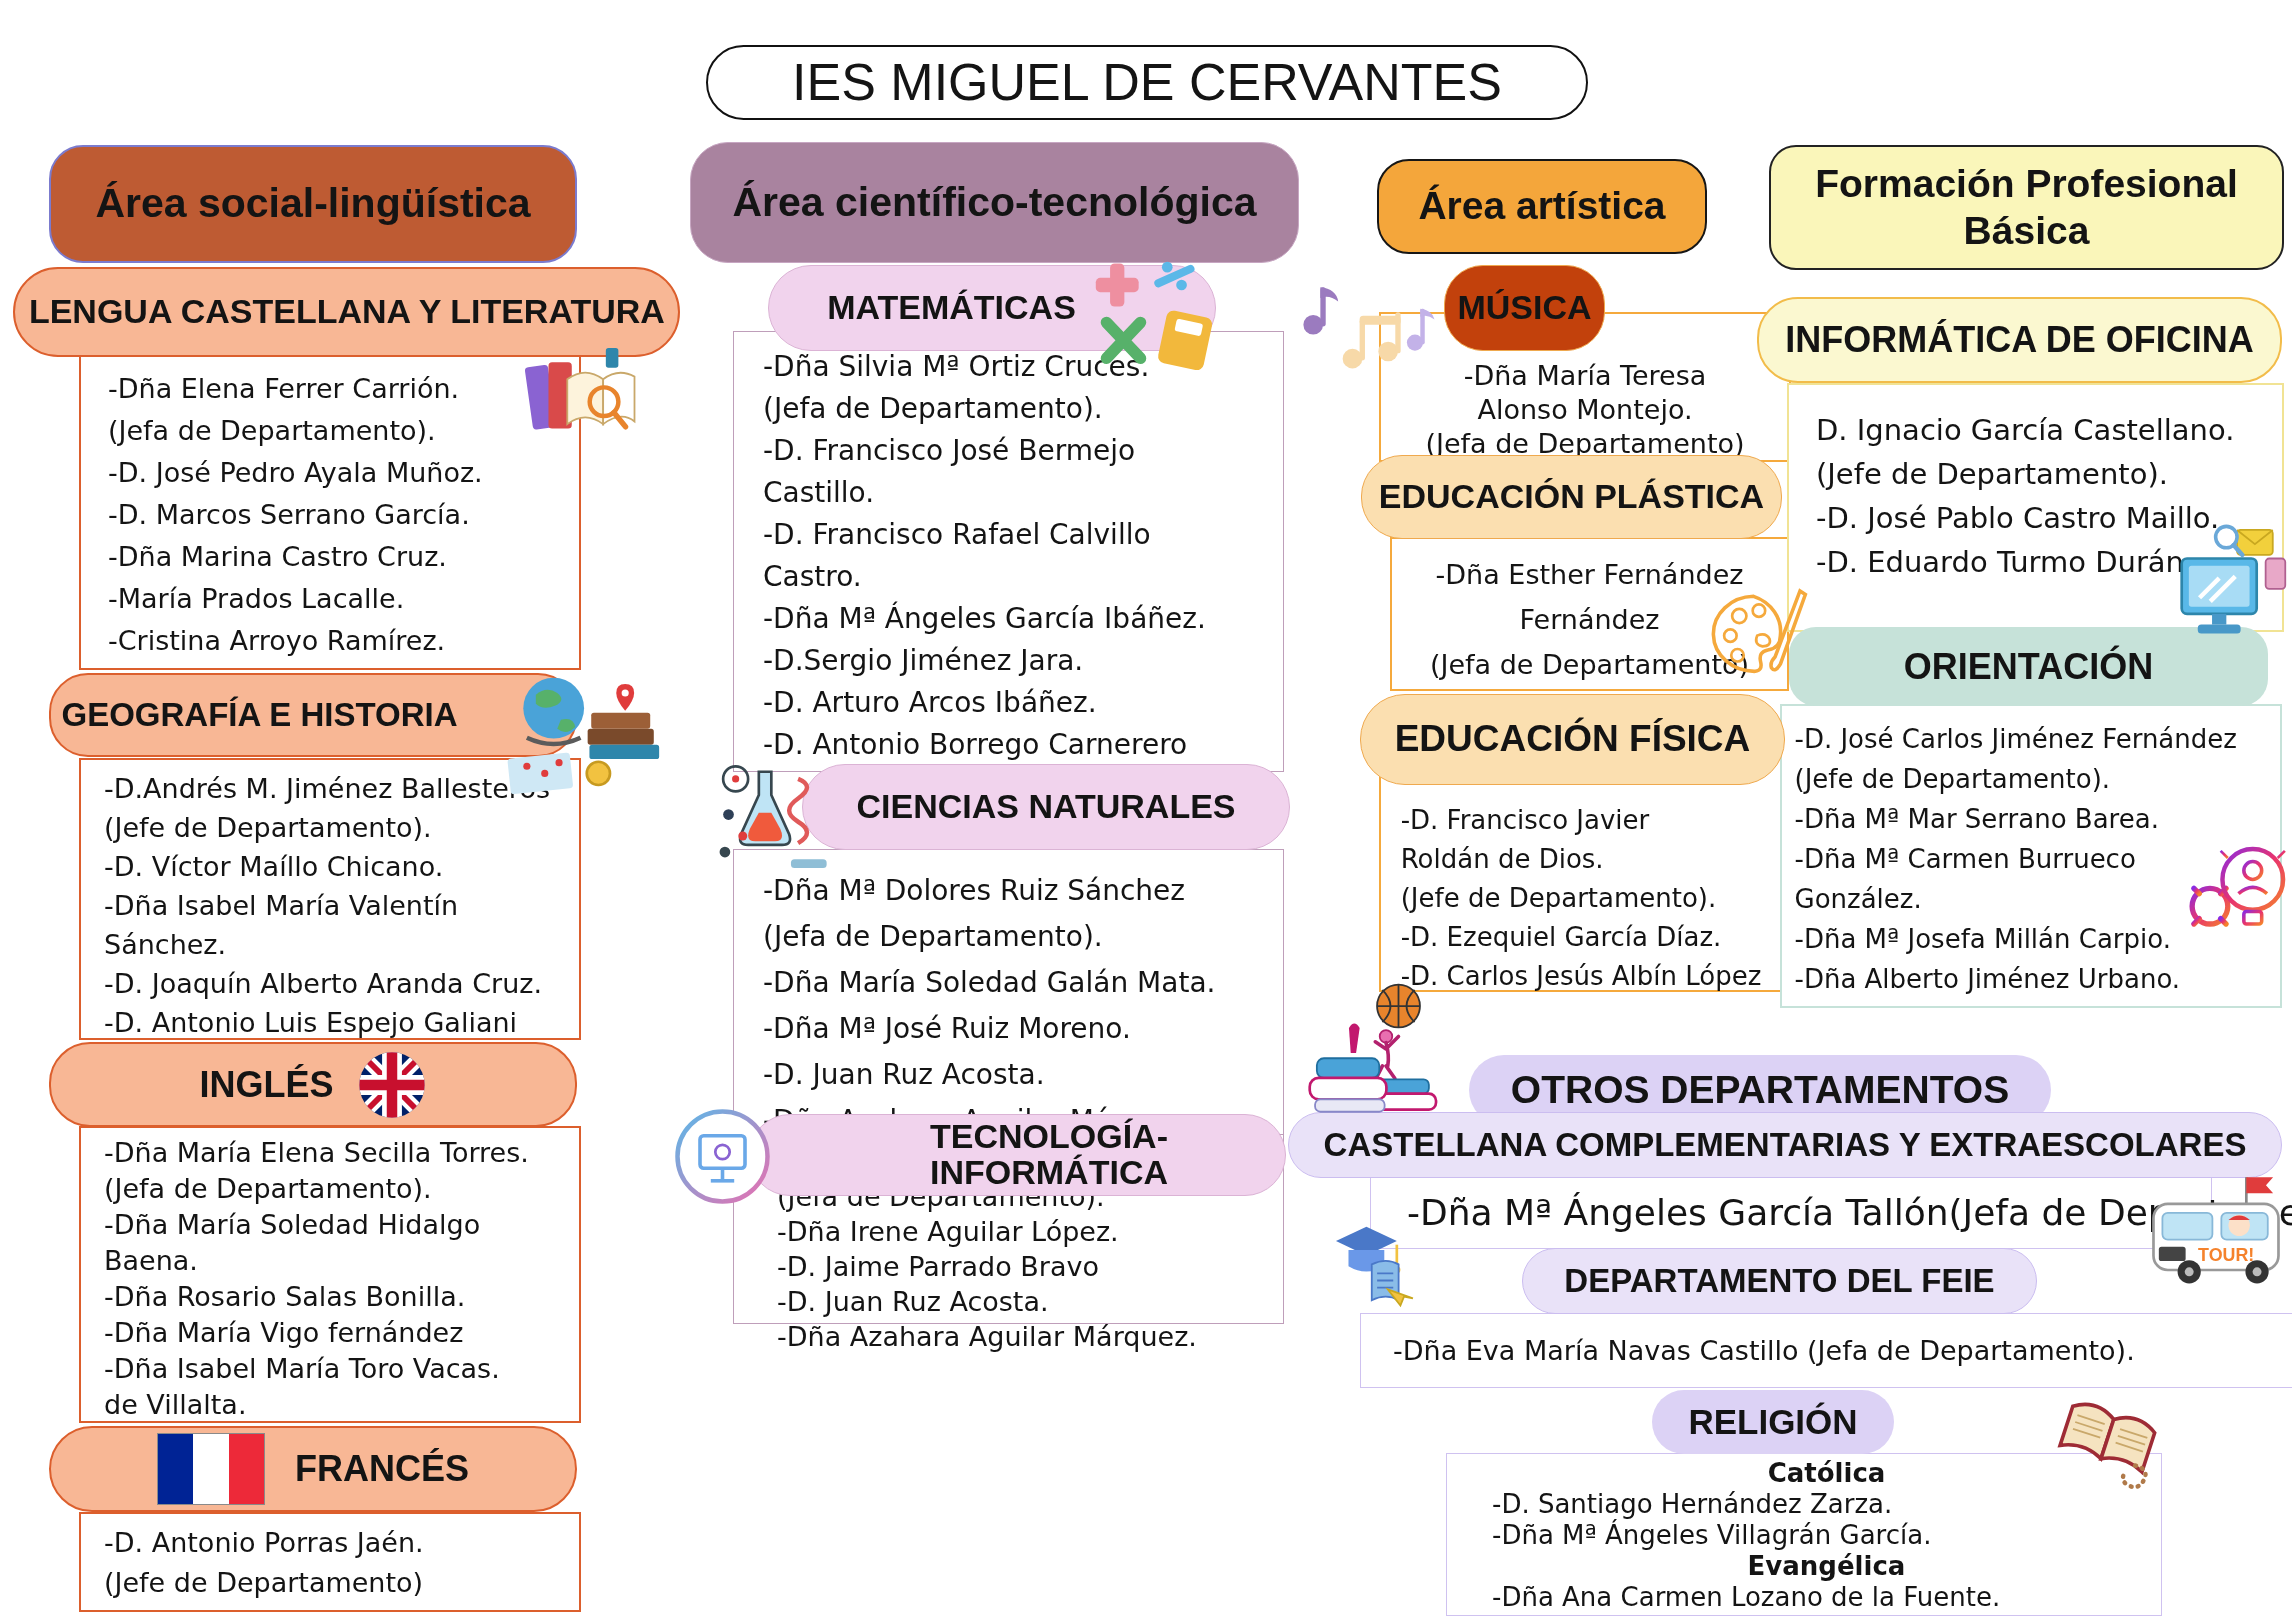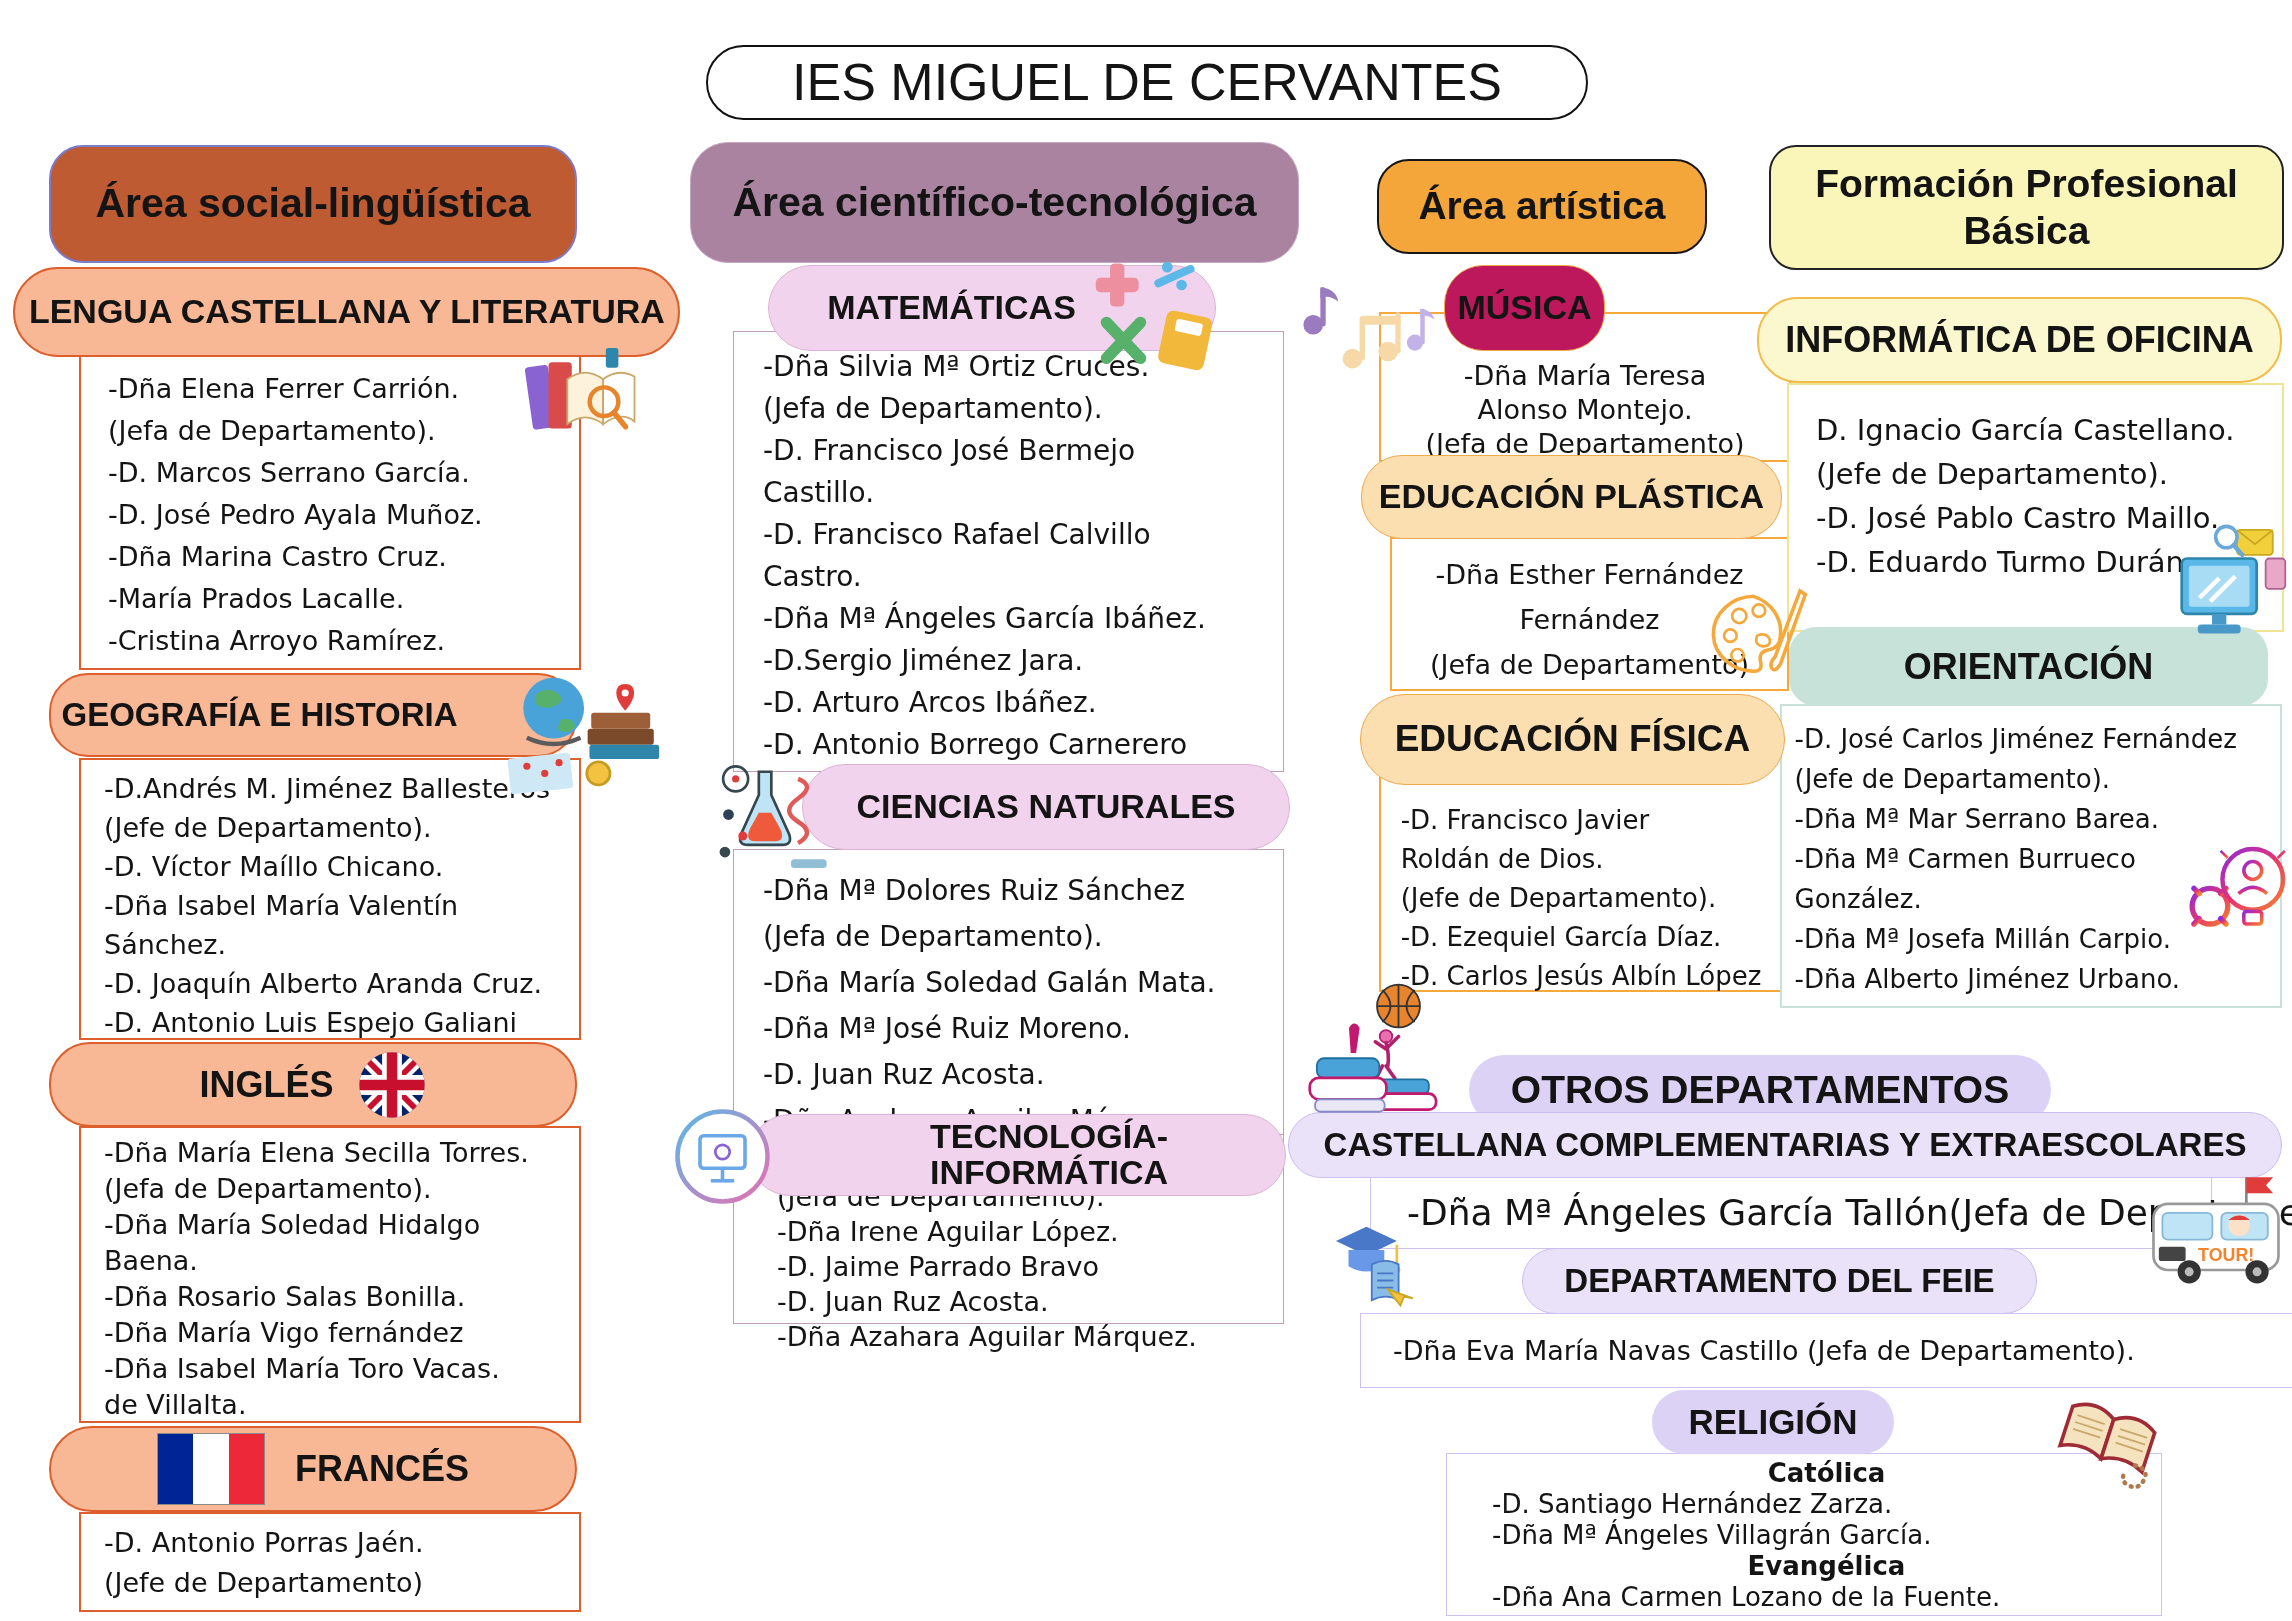--- a/index.html
+++ b/index.html
@@ -29,22 +29,22 @@
 <div class="abs pill" style="left:706px;top:45px;width:882px;height:75px;background:#fff;border:2.7px solid #111;border-radius:41px;font-size:52px;font-weight:normal;font-family:'Liberation Sans',sans-serif;">IES MIGUEL DE CERVANTES</div>
 
 <div class="abs pill hdr" style="left:49px;top:145px;width:528px;height:118px;background:#BE5B33;border:2.7px solid #7B7BCE;border-radius:34px;font-size:41px;">Área social-lingüística</div>
 
 <div class="abs pill hdr" style="left:13.4px;top:267px;width:667px;height:90px;background:#F8B795;border:2.7px solid #DC5F2D;border-radius:45px;font-size:34px;z-index:3;">LENGUA CASTELLANA Y LITERATURA</div>
 
 <div class="abs box" style="left:79px;top:355px;width:502px;height:315px;border:2.7px solid #DC5F2D;z-index:1;">
   <div class="members" style="padding:10.7px 0 0 27px;font-size:27px;line-height:42px;">
       <div class="line">-Dña Elena Ferrer Carrión.</div>
       <div class="line">(Jefa de Departamento).</div>
+      <div class="line">-D. José Pedro Ayala Muñoz.</div>
       <div class="line">-D. Marcos Serrano García.</div>
-      <div class="line">-D. José Pedro Ayala Muñoz.</div>
       <div class="line">-Dña Marina Castro Cruz.</div>
       <div class="line">-María Prados Lacalle.</div>
       <div class="line">-Cristina Arroyo Ramírez.</div>
     </div>
 </div>
 
 <div class="abs" style="left:518px;top:339px;width:121px;height:112px;z-index:4;">
   <svg width="121" height="112" viewBox="0 0 135 125">
     <rect x="12" y="30" width="26" height="70" rx="4" fill="#8A63D2" transform="rotate(-8 25 65)"></rect>
     <rect x="34" y="26" width="26" height="74" rx="4" fill="#D94A4A"></rect>
@@ -258,21 +258,21 @@
 </div>
 
 <div class="abs box" style="left:1379px;top:312px;width:412px;height:150px;border:2.7px solid #F5A93C;z-index:1;">
   <div class="members center" style="padding:45px 0 0 0;font-size:27px;line-height:34px;">
       <div class="line">-Dña María Teresa</div>
       <div class="line">Alonso Montejo.</div>
       <div class="line">(Jefa de Departamento)</div>
     </div>
 </div>
 
-<div class="abs pill hdr" style="left:1444px;top:265px;width:161px;height:86px;background:#be185d;border:1.8px solid #EFA94E;border-radius:39px;font-size:34px;z-index:3;">MÚSICA</div>
+<div class="abs pill hdr" style="left:1444px;top:265px;width:161px;height:86px;background:#c2410c;border:1.8px solid #EFA94E;border-radius:39px;font-size:34px;z-index:3;">MÚSICA</div>
 
 <div class="abs pill hdr" style="left:1361px;top:455px;width:421px;height:84px;background:#FBDFB0;border:1.8px solid #EFA94E;border-radius:41px;font-size:34px;z-index:3;">EDUCACIÓN PLÁSTICA</div>
 
 <div class="abs box" style="left:1390px;top:537px;width:399px;height:154px;border:2.7px solid #F5A93C;z-index:1;">
   <div class="members center" style="padding:12.5px 0 0 0;font-size:27px;line-height:45px;">
       <div class="line">-Dña Esther Fernández</div>
       <div class="line">Fernández</div>
       <div class="line">(Jefa de Departamento)</div>
     </div>
 </div>

